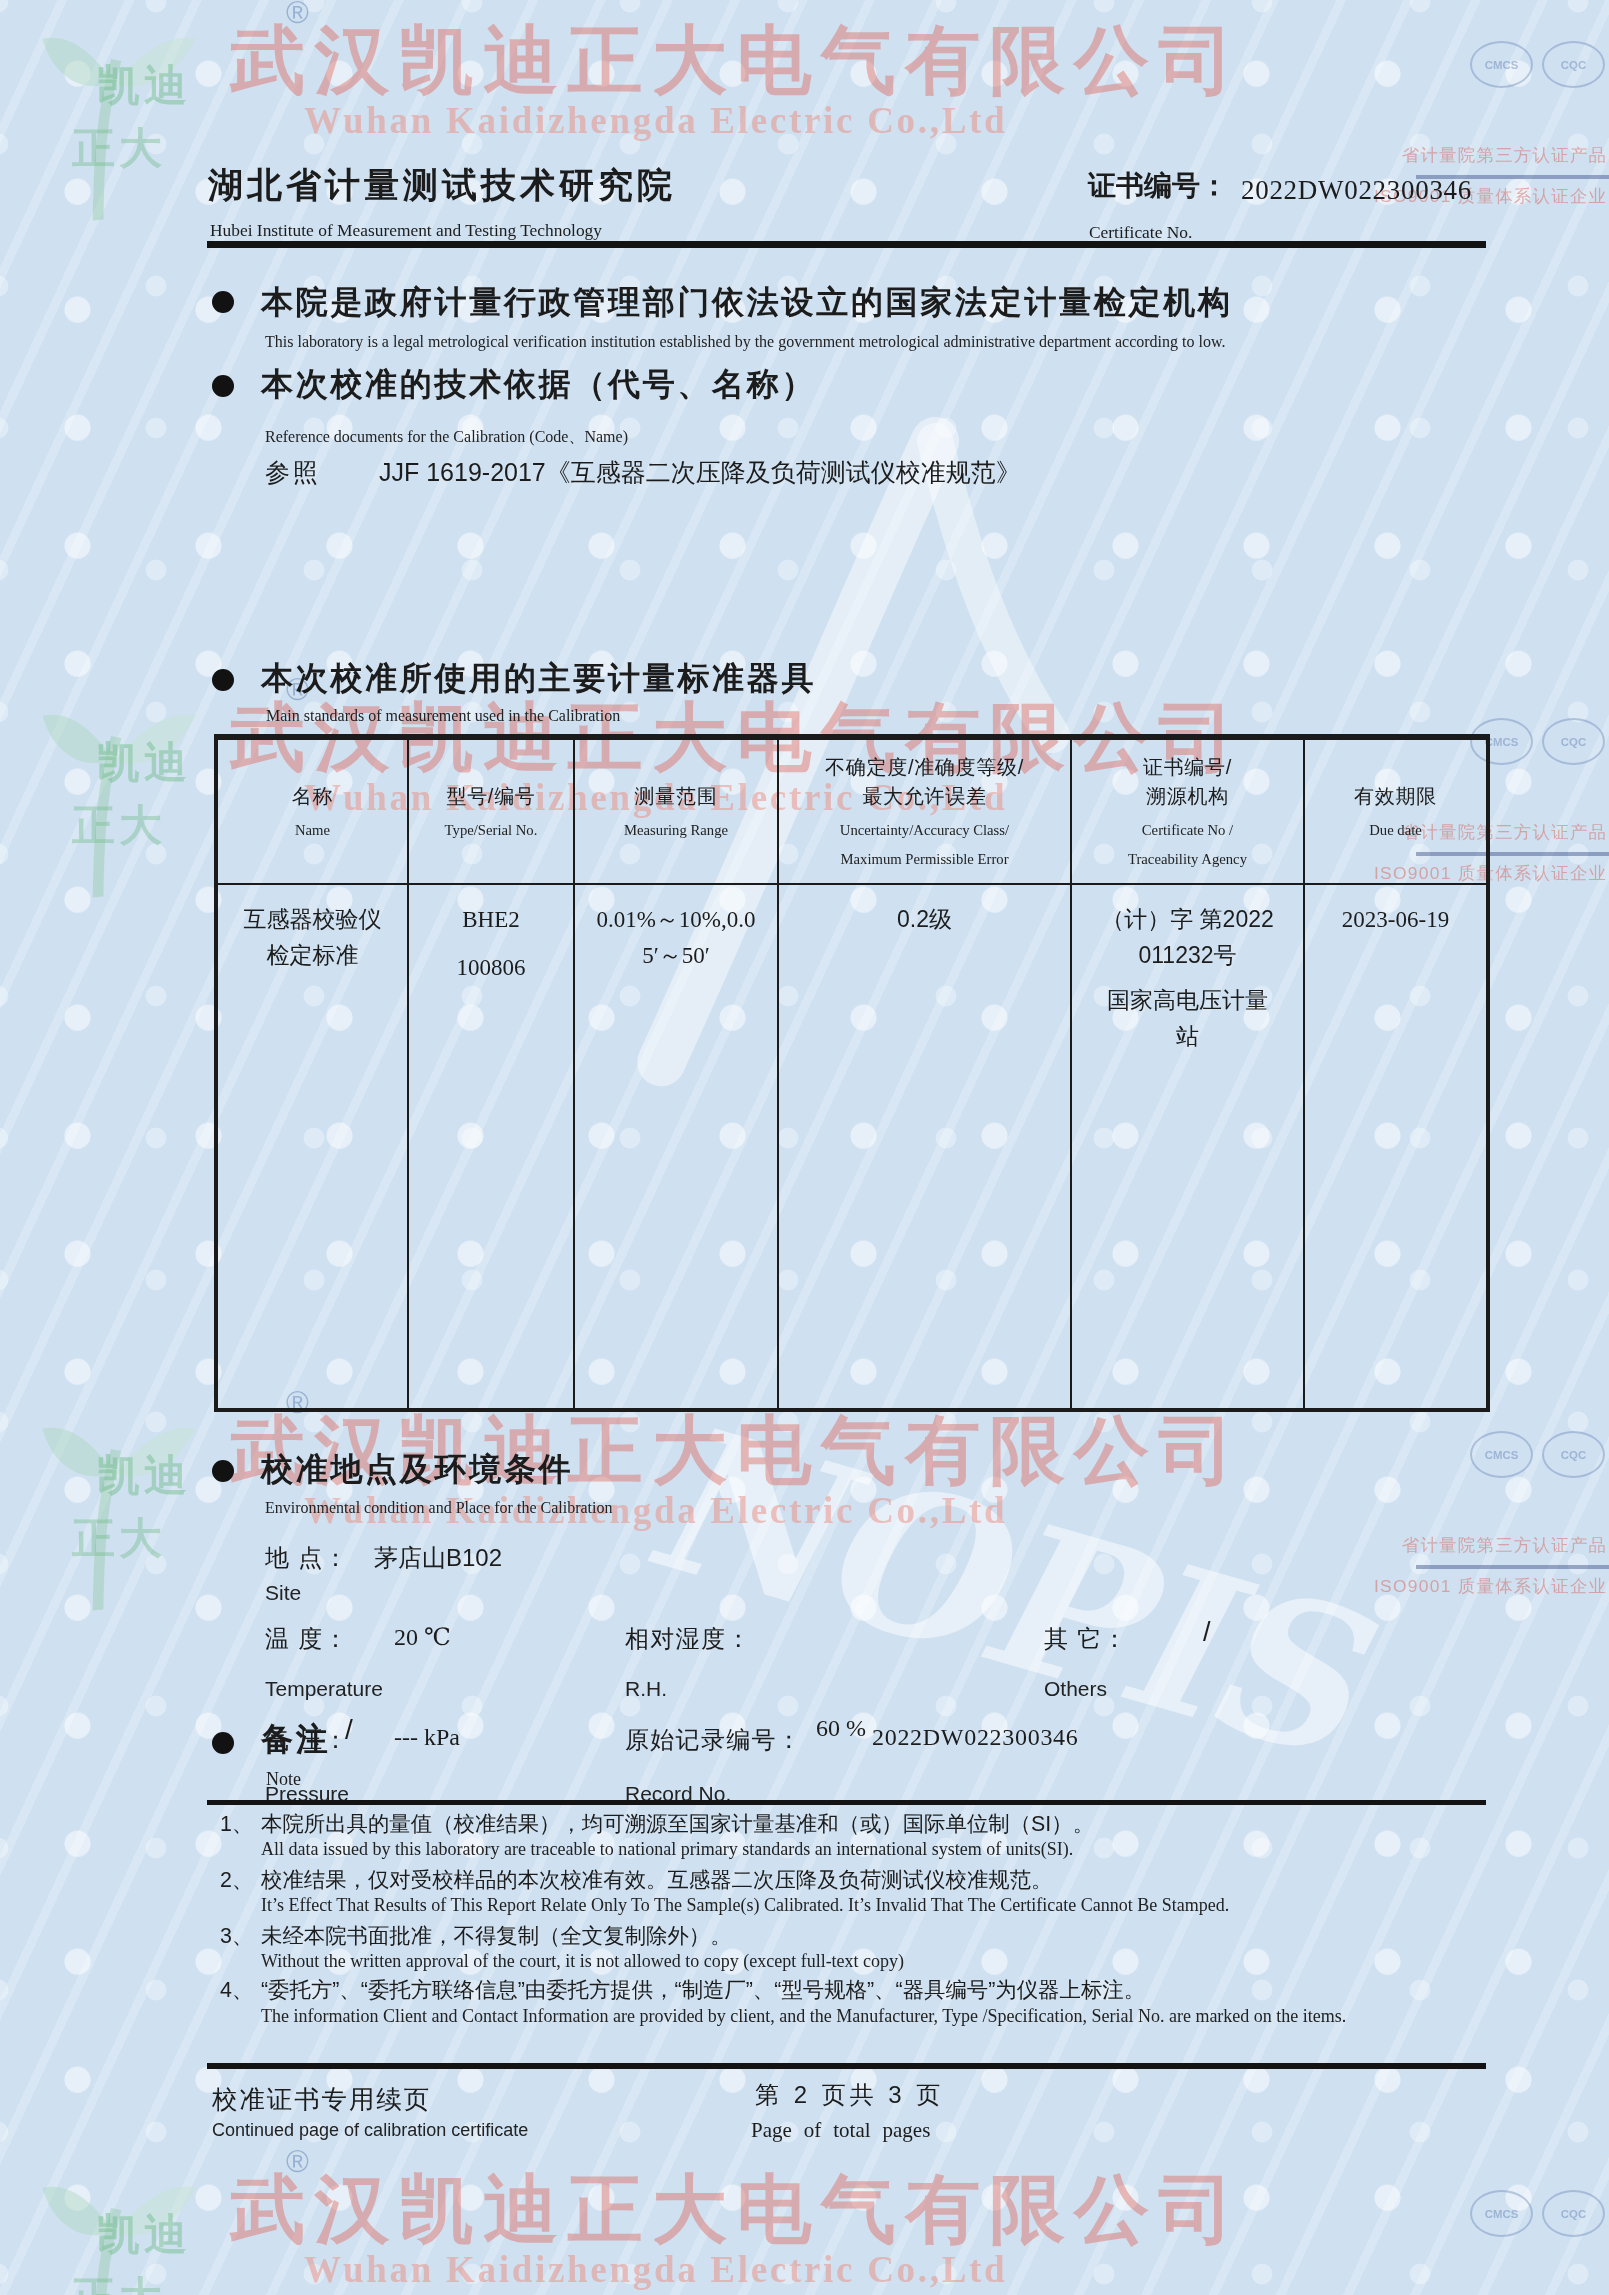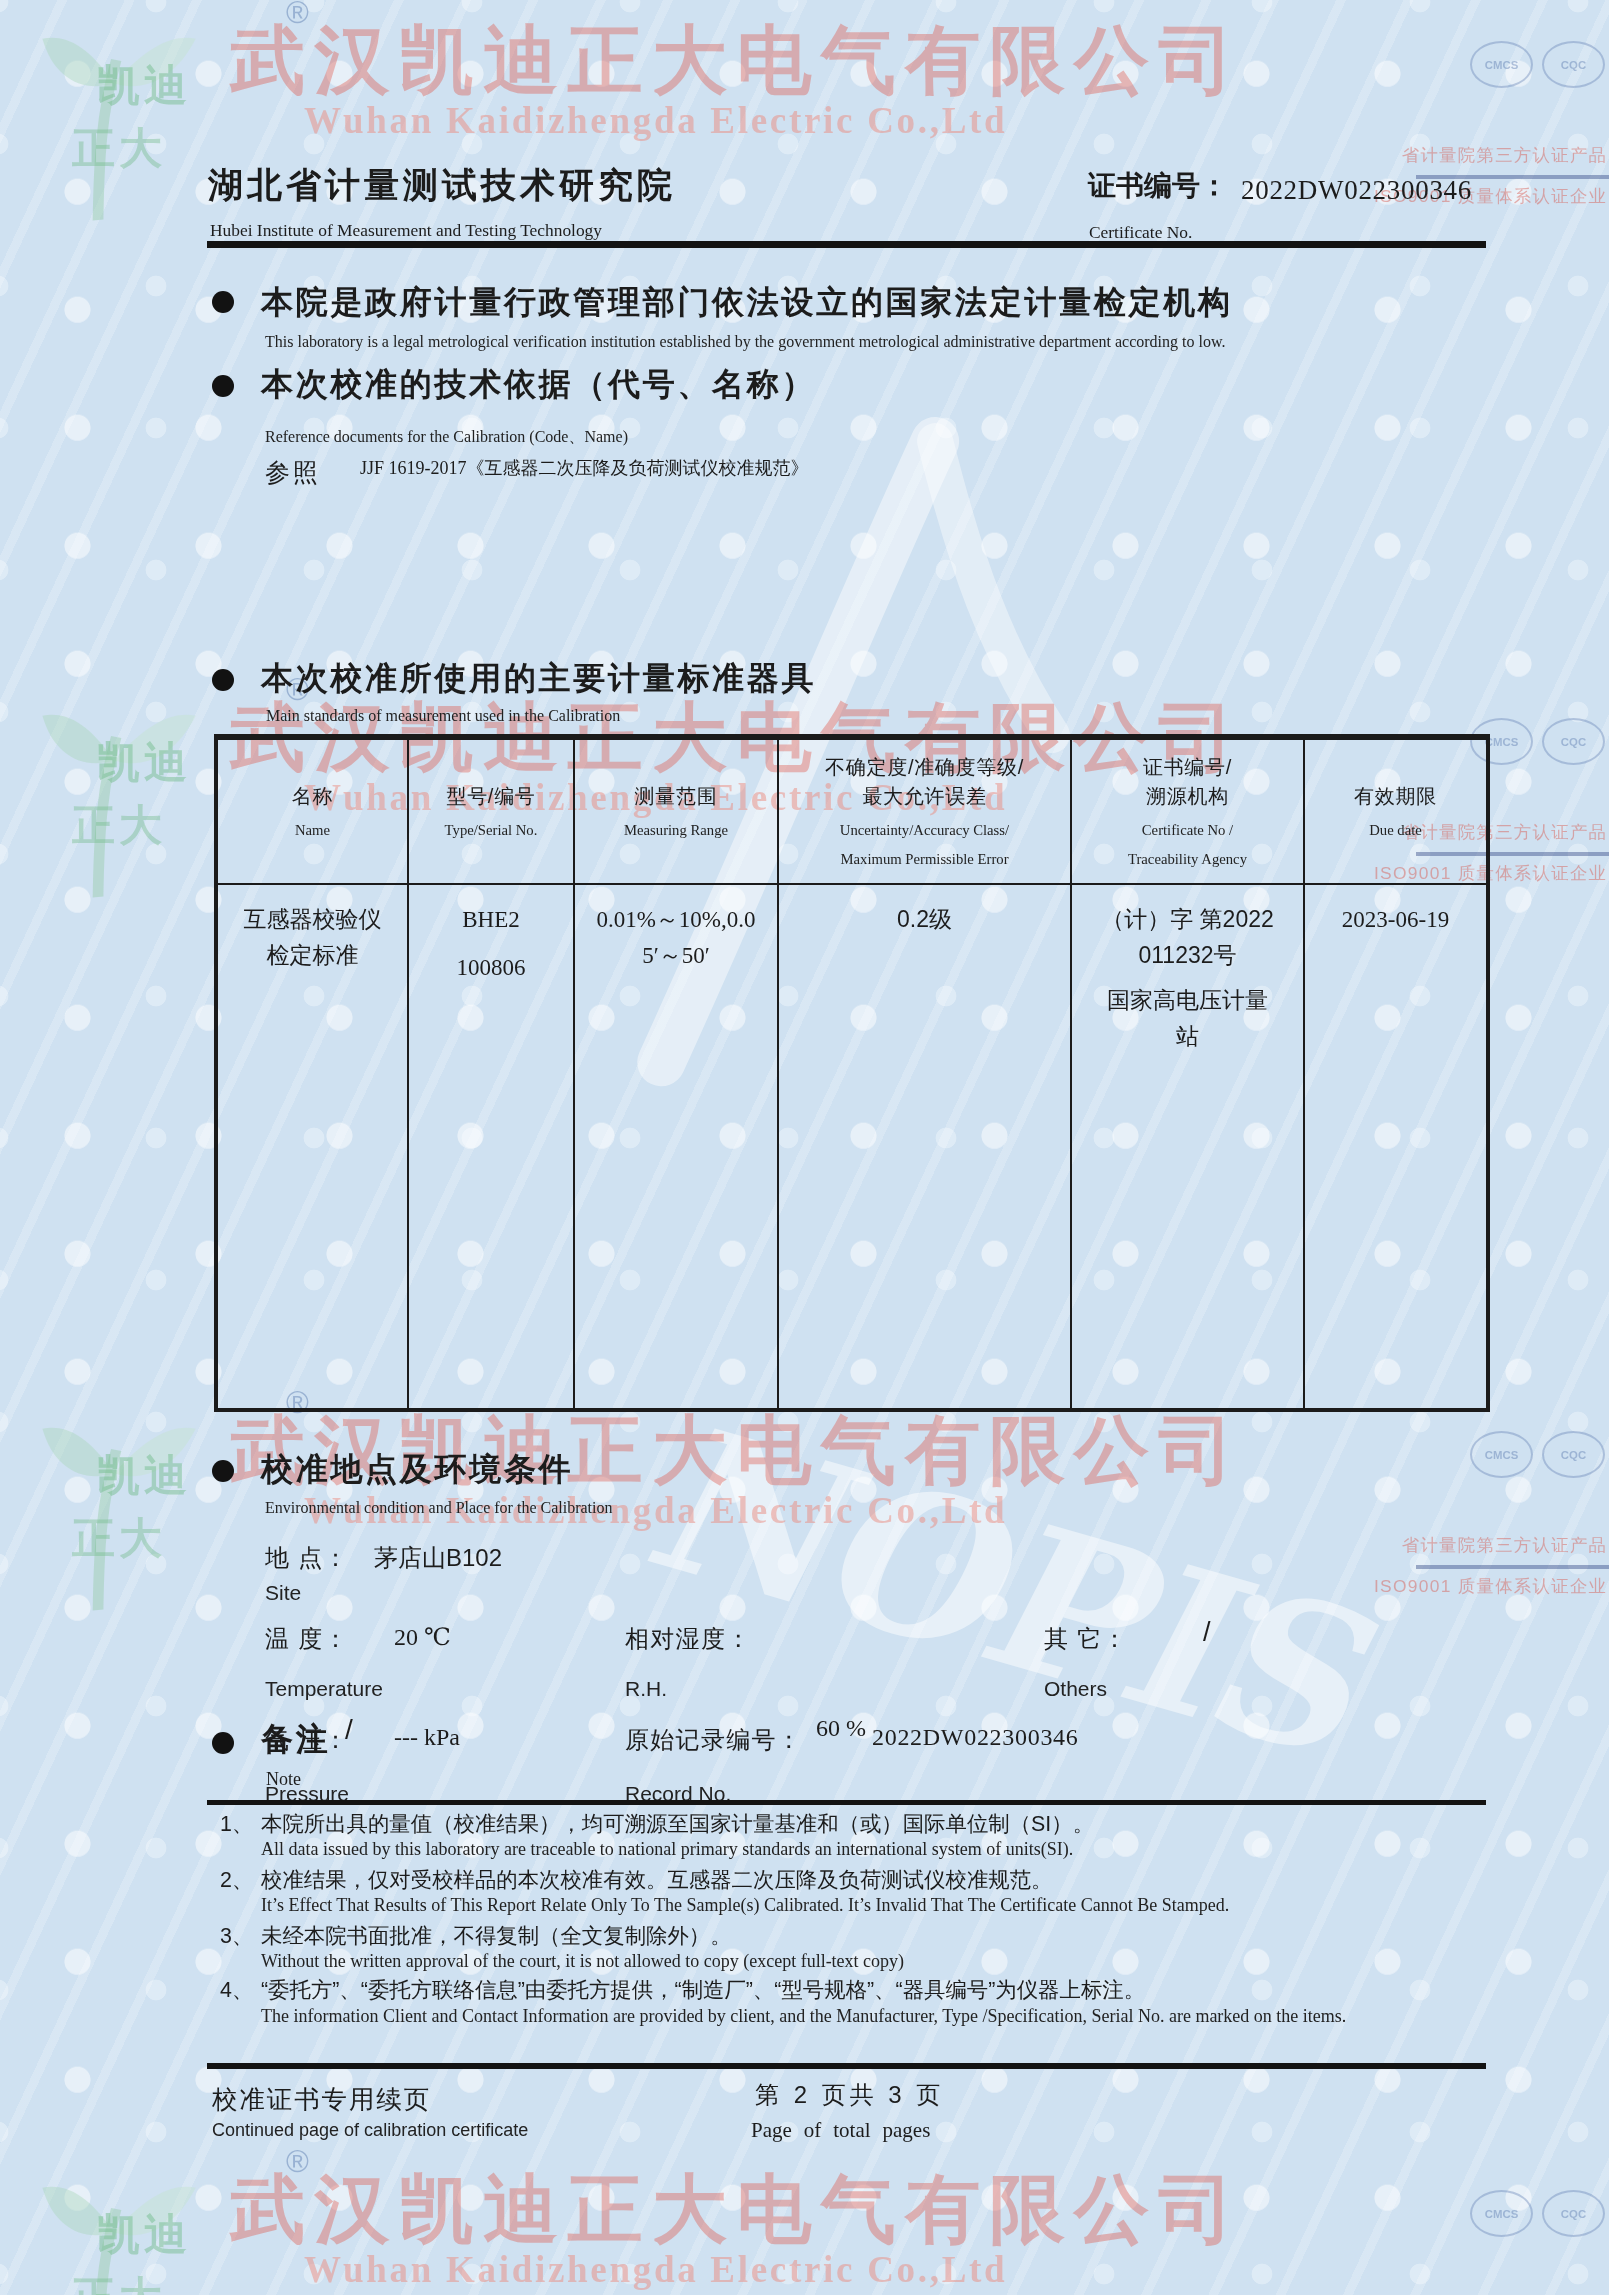--- a/index.html
+++ b/index.html
@@ -92,21 +92,21 @@
   <div class="abs ct rule" style="left:207px;top:241px;width:1279px;height:6.7px;"></div>
 
   <div class="abs ct bullet" style="left:212px;top:291px;"></div>
   <div class="abs ct h-cn" style="left:261px;top:281px;">本院是政府计量行政管理部门依法设立的国家法定计量检定机构</div>
   <div class="abs ct serif h-en" style="left:265px;top:333px;">This laboratory is a legal metrological verification institution established by the government metrological administrative department according to low.</div>
 
   <div class="abs ct bullet" style="left:212px;top:375px;"></div>
   <div class="abs ct h-cn" style="left:261px;top:363px;">本次校准的技术依据（代号、名称）</div>
   <div class="abs ct serif h-en" style="left:265px;top:416px;margin-top:11px;">Reference documents for the Calibration (Code、Name)</div>
   <div class="abs ct" style="left:265px;top:456px;font-size:25px;letter-spacing:2.7px;">参照</div>
-  <div class="abs ct" style="left:360px;top:456px;font-size:18px;white-space:nowrap;font-family:Liberation Serif, serif;">JJF 1619-2017《互感器二次压降及负荷测试仪校准规范》</div>
+  <div class="abs ct" style="left:379px;top:456px;font-size:25px;white-space:nowrap;">JJF 1619-2017《互感器二次压降及负荷测试仪校准规范》</div>
 
   <div class="abs ct bullet" style="left:212px;top:669px;"></div>
   <div class="abs ct h-cn" style="left:261px;top:657px;">本次校准所使用的主要计量标准器具</div>
   <div class="abs ct serif h-en" style="left:266px;top:707px;">Main standards of measurement used in the Calibration</div>
 
   <table class="std ct">
     <colgroup>
       <col style="width:192px;">
         <col style="width:166px;">
         <col style="width:204px;">

